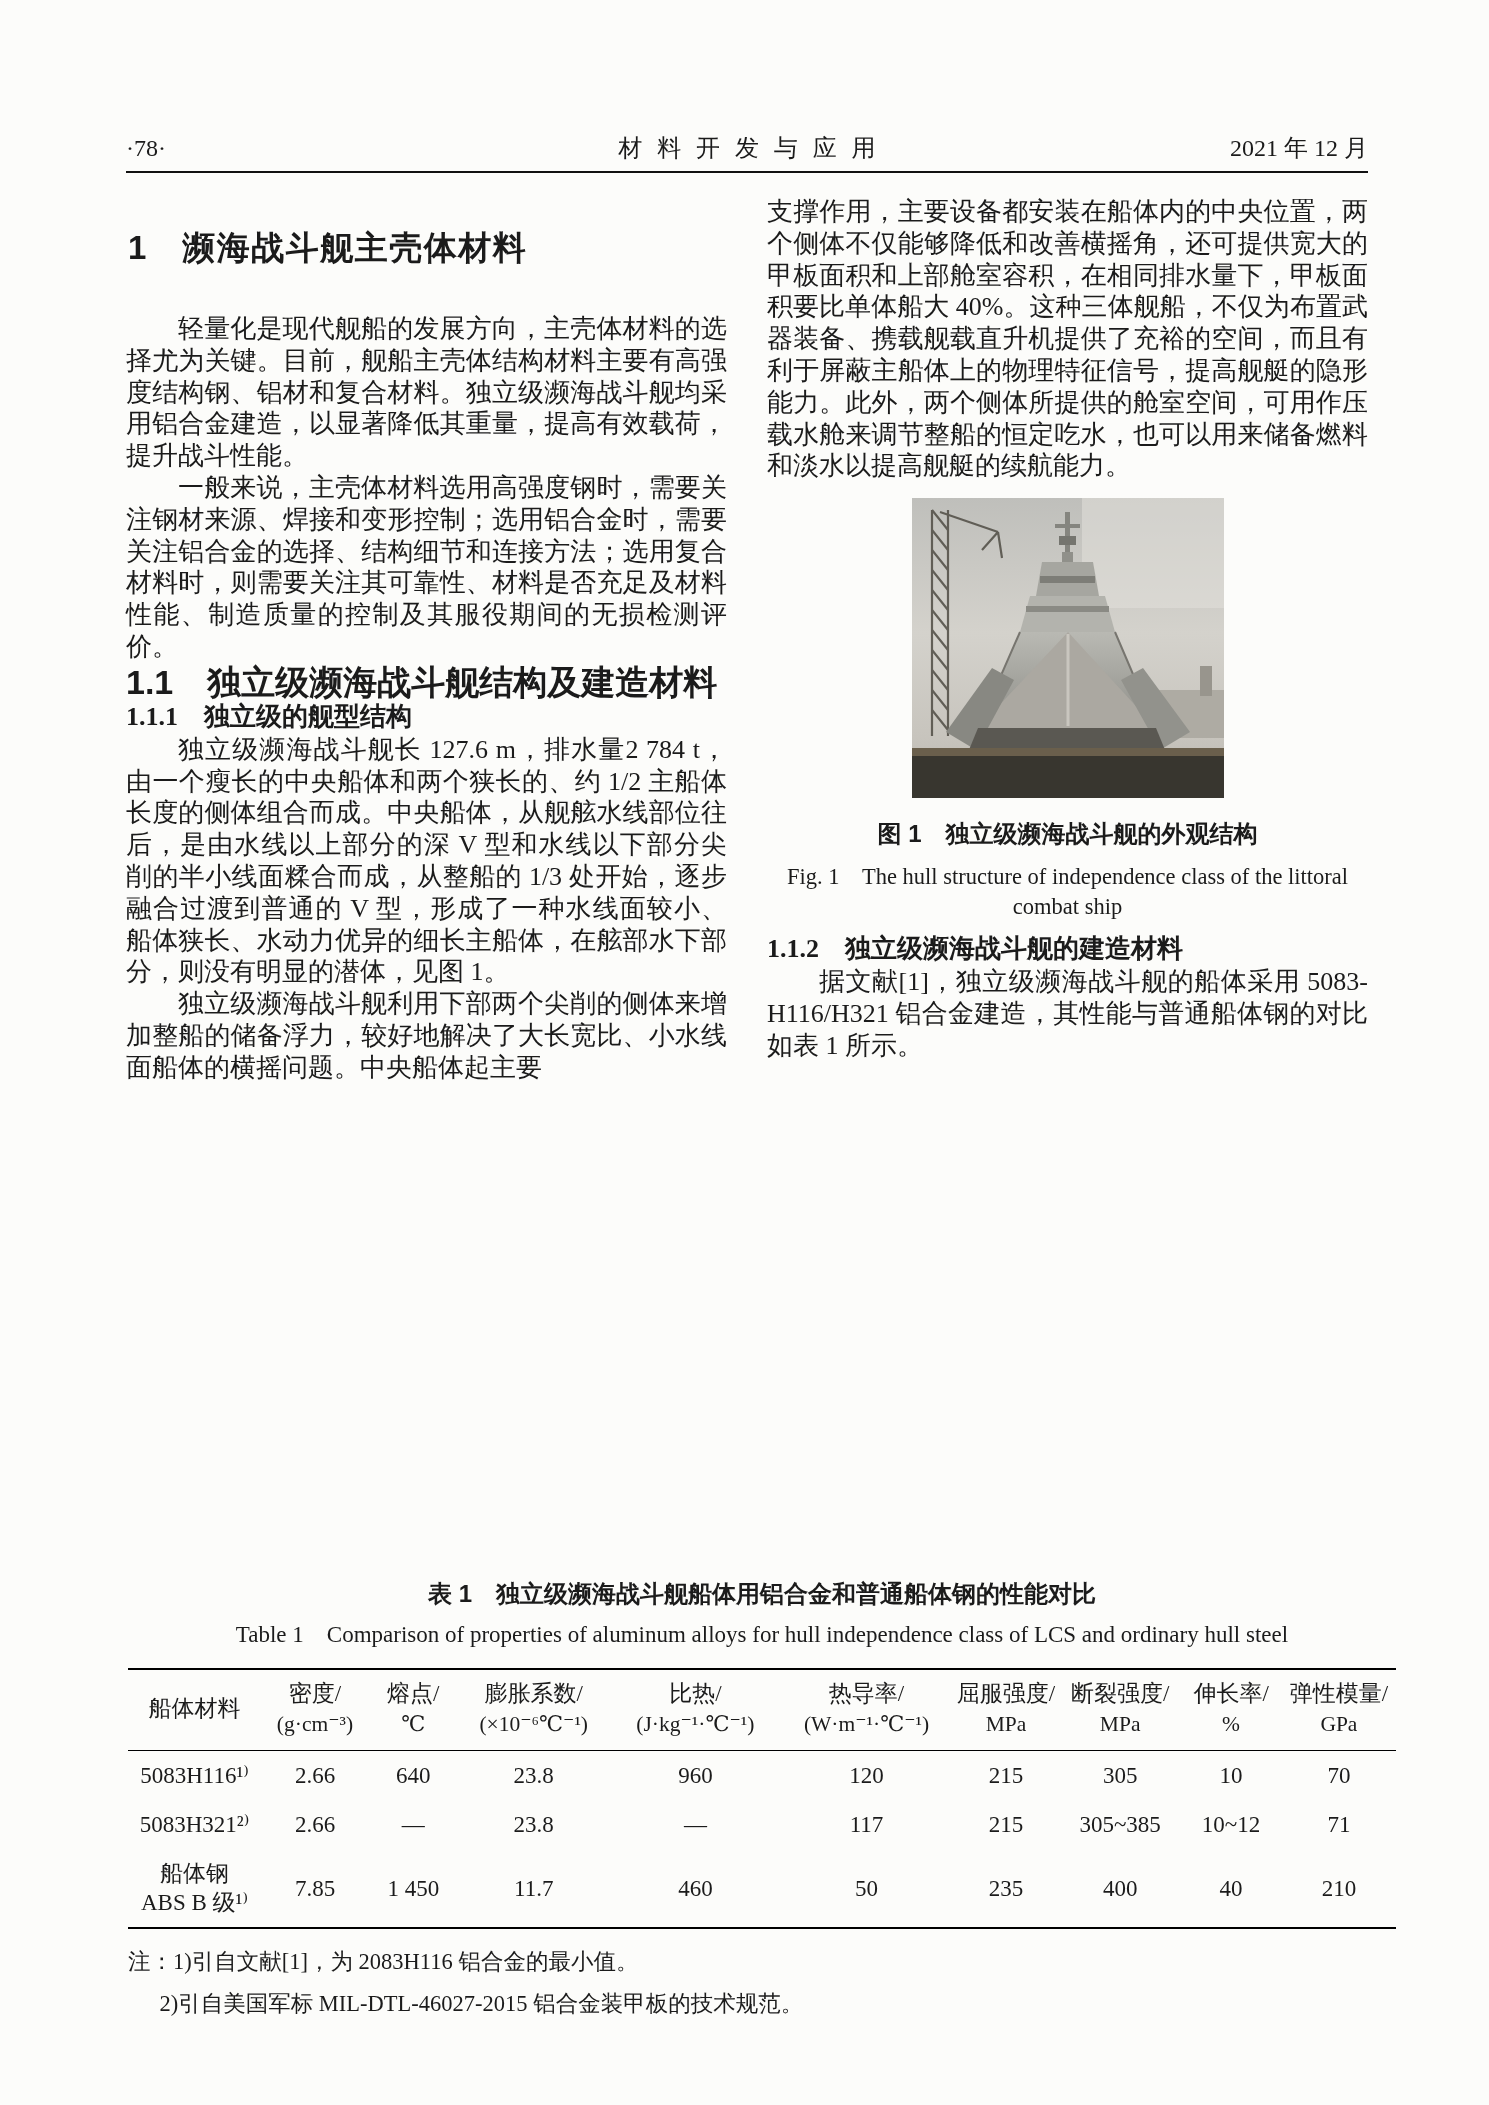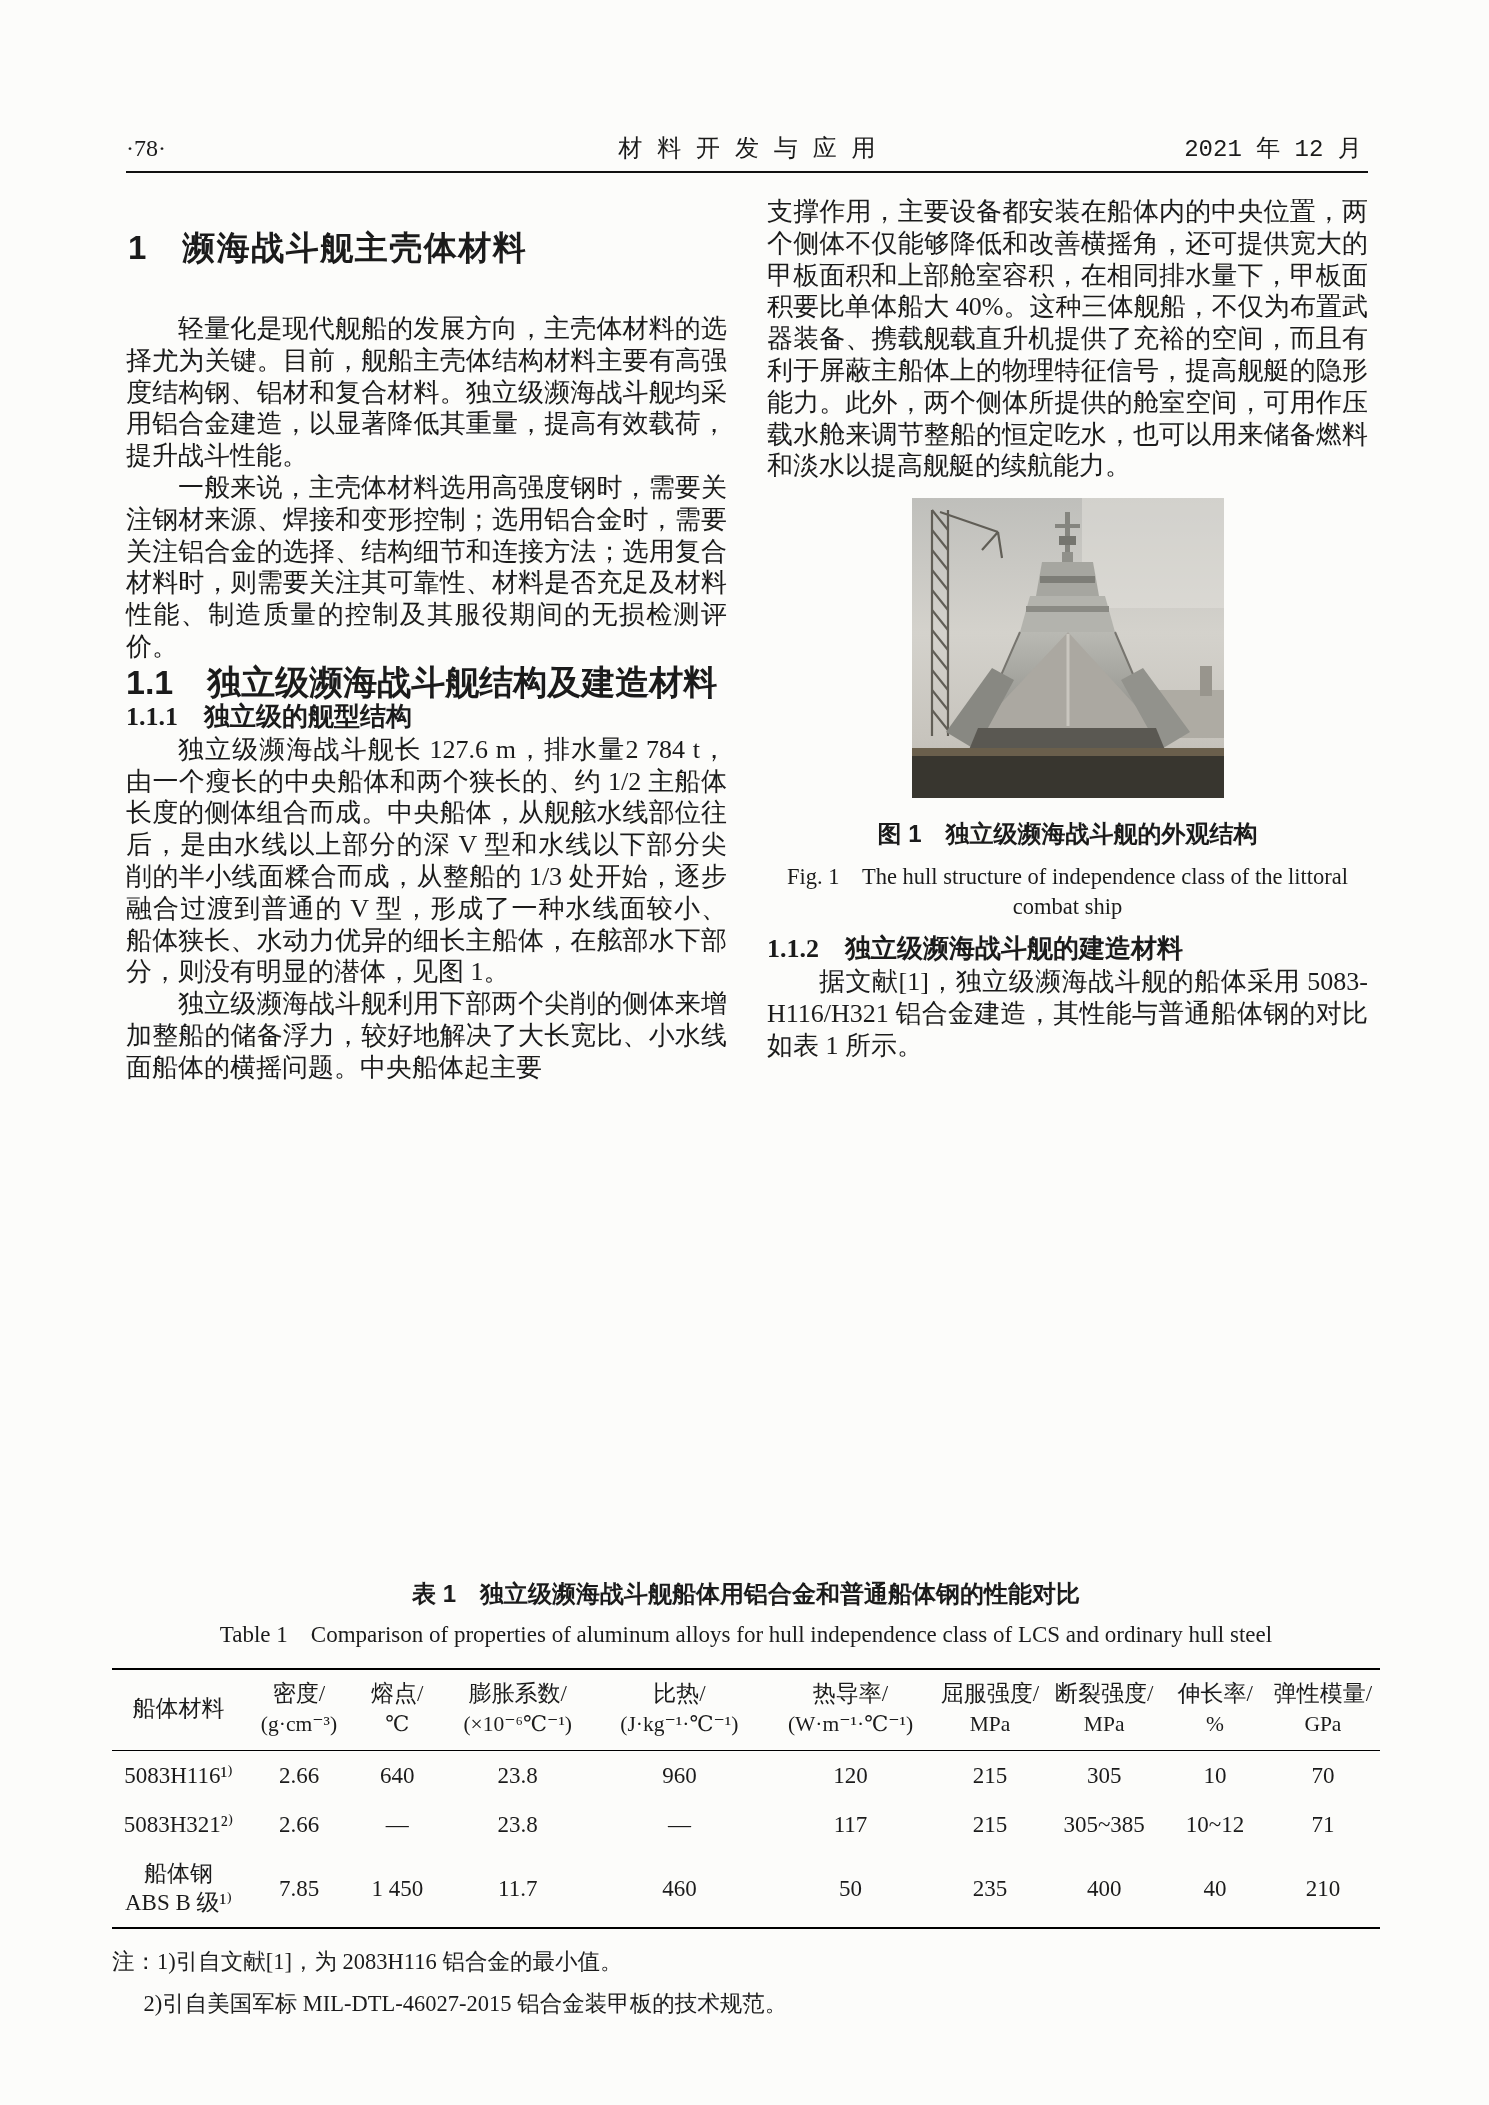--- a/index.html
+++ b/index.html
@@ -10,21 +10,21 @@
     color:#1b1b1b;
     font-family:"Liberation Serif","DejaVu Serif",serif;
     overflow:hidden;
   }
   .page-header {
     position:absolute; top:132px; left:126px; width:1242px;
     display:flex; align-items:baseline;
     font-size:24px;
   }
   .ph-side { width:190px; }
-  .ph-right { text-align:center;font-family:Liberation Mono, monospace; }
+  .ph-right { text-align:right; }
   .ph-title { flex:1; text-align:center; letter-spacing:0.62em; text-indent:0.62em; }
   .header-rule { position:absolute; top:171px; left:126px; width:1242px; height:2px; background:#111; }
 
   .columns {
     position:absolute; top:196px; left:126px; width:1242px;
     display:flex; justify-content:space-between;
   }
   .col { width:601px; }
 
   p.body {
@@ -47,21 +47,21 @@
   }
 
   figure.figure { margin:16px 0 10px; text-align:center; }
   .fig-img { width:312px; height:300px; display:inline-block; vertical-align:top; }
   .fig-cap-zh {
     font-family:"Liberation Sans","DejaVu Sans",sans-serif;
     font-weight:700; font-size:24px; margin-top:20px;
   }
   .fig-cap-en { font-size:22.5px; line-height:30px; margin-top:12px; }
 
-  .table-section { position:absolute; top:1578px; left:112px; width:1268px; }
+  .table-section { position:absolute; top:1578px; left:128px; width:1268px; }
   .tbl-cap-zh {
     text-align:center; font-family:"Liberation Sans","DejaVu Sans",sans-serif;
     font-weight:700; font-size:24px;
   }
   .tbl-cap-en { text-align:center; font-size:23px; margin-top:12px; }
 
   table.data {
     width:100%; border-collapse:collapse; margin-top:20px;
     border-top:2.5px solid #000; border-bottom:2.5px solid #000;
     font-size:23px;

